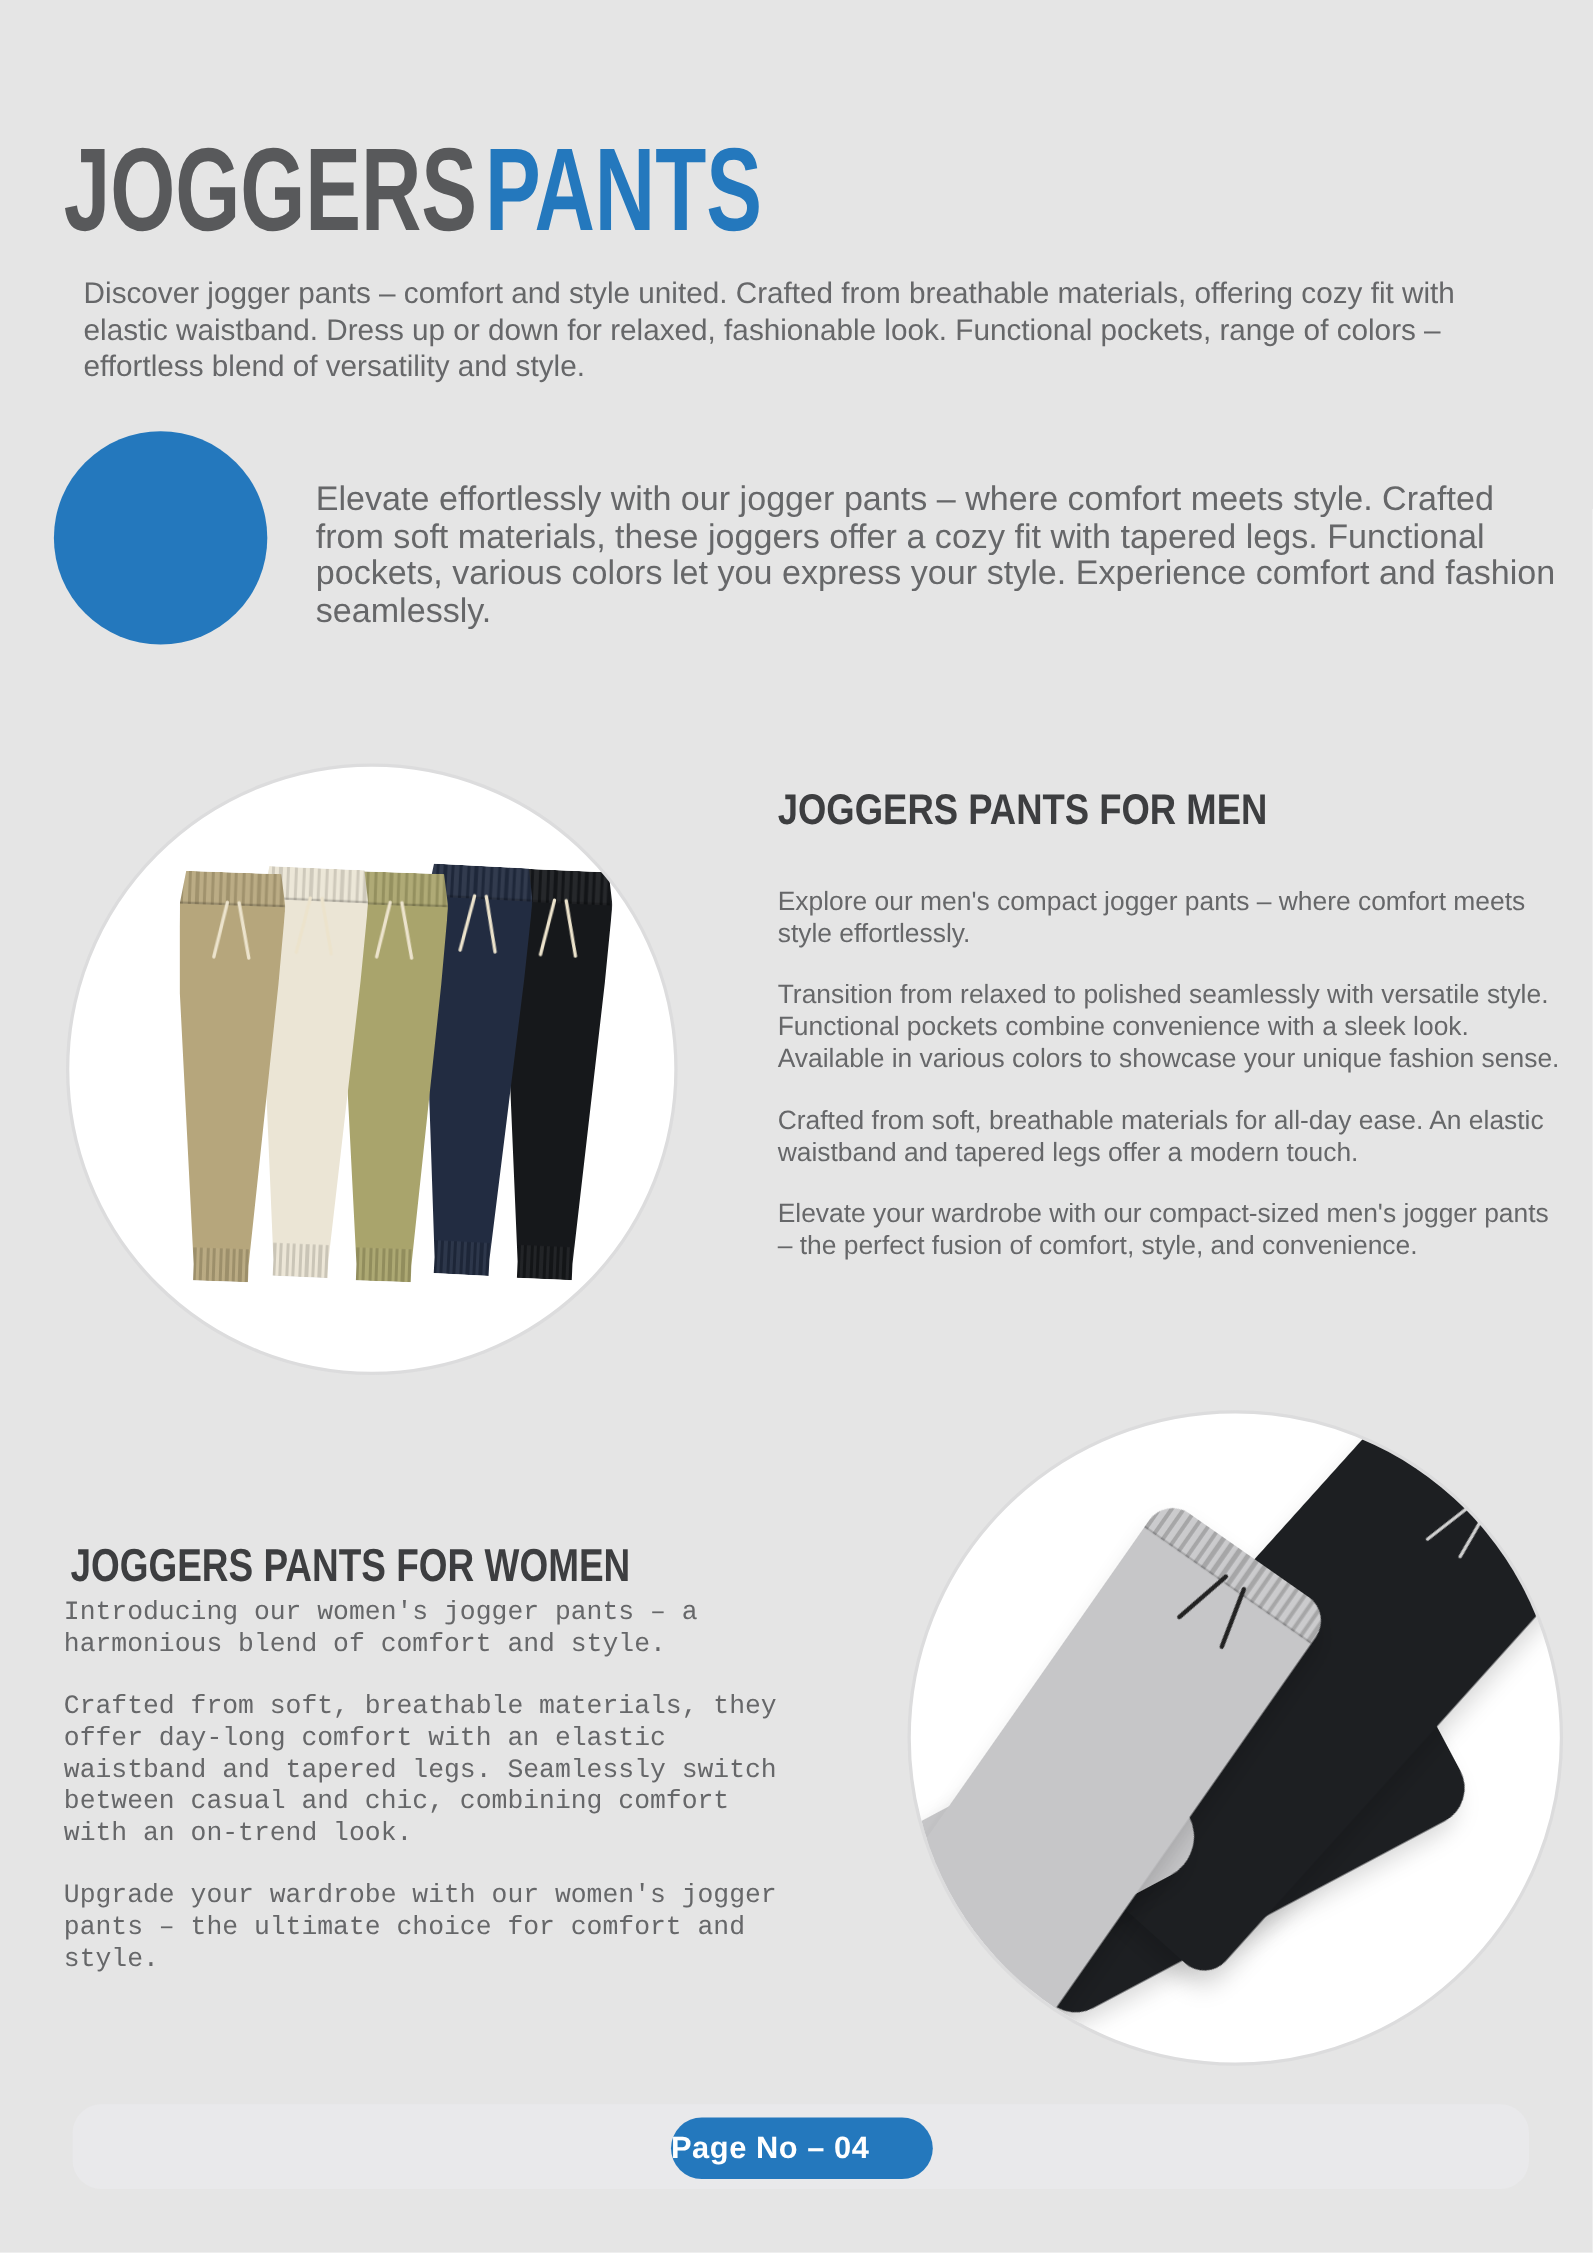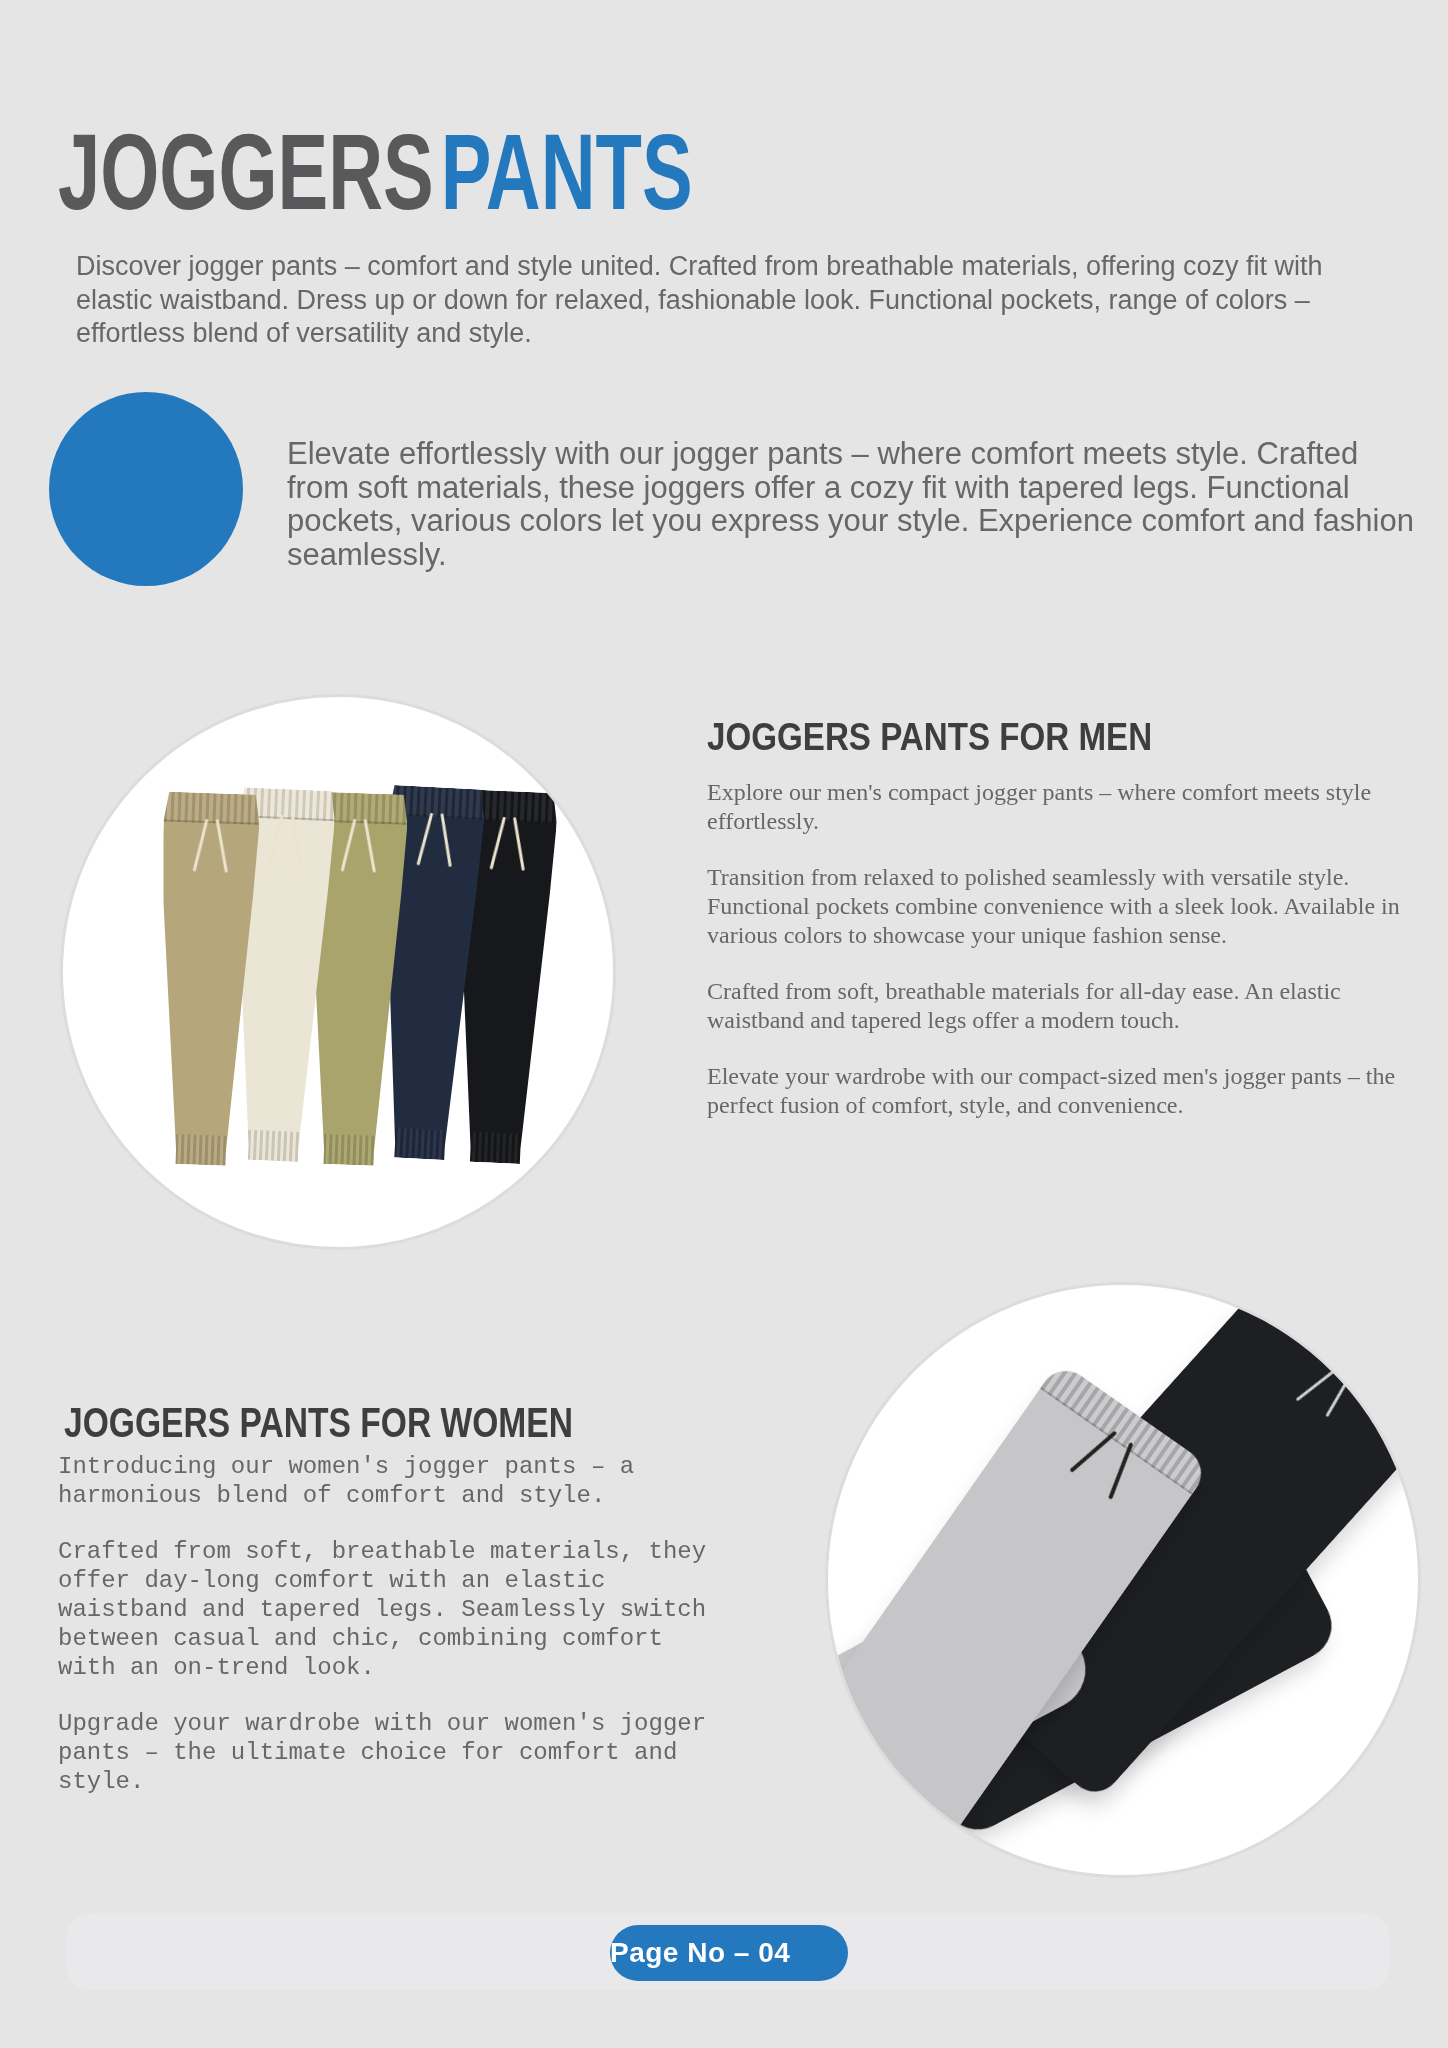--- a/index.html
+++ b/index.html
@@ -40,21 +40,21 @@
 
   .section-heading{
     font-weight:bold;color:var(--heading-dark);white-space:nowrap;
     transform-origin:left top;line-height:1.1;
   }
   .men-heading{position:absolute;left:707px;top:716px;font-size:39px;transform:scaleX(0.85);}
   .women-heading{position:absolute;left:64px;top:1400px;font-size:42px;transform:scaleX(0.80);}
 
   .body-col{position:absolute;font-size:24px;line-height:29px;color:var(--body-text);}
   .body-col p{margin:0 0 27px 0;}
-  .men-col{left:707px;top:778px;width:712px;font-family:Liberation Serif, serif;}
+  .men-col{left:707px;top:805px;width:712px;}
   .women-col{left:58px;top:1452px;width:674px;font-family:Liberation Mono, monospace;}
 
   
   .photo-circle{
     position:absolute;border-radius:50%;border:3px solid var(--ring-gray);
     background:#ffffff;overflow:hidden;
   }
   .men-circle{left:60px;top:694px;width:556px;height:556px;}
   .women-circle{left:825px;top:1282px;width:596px;height:596px;}
 

